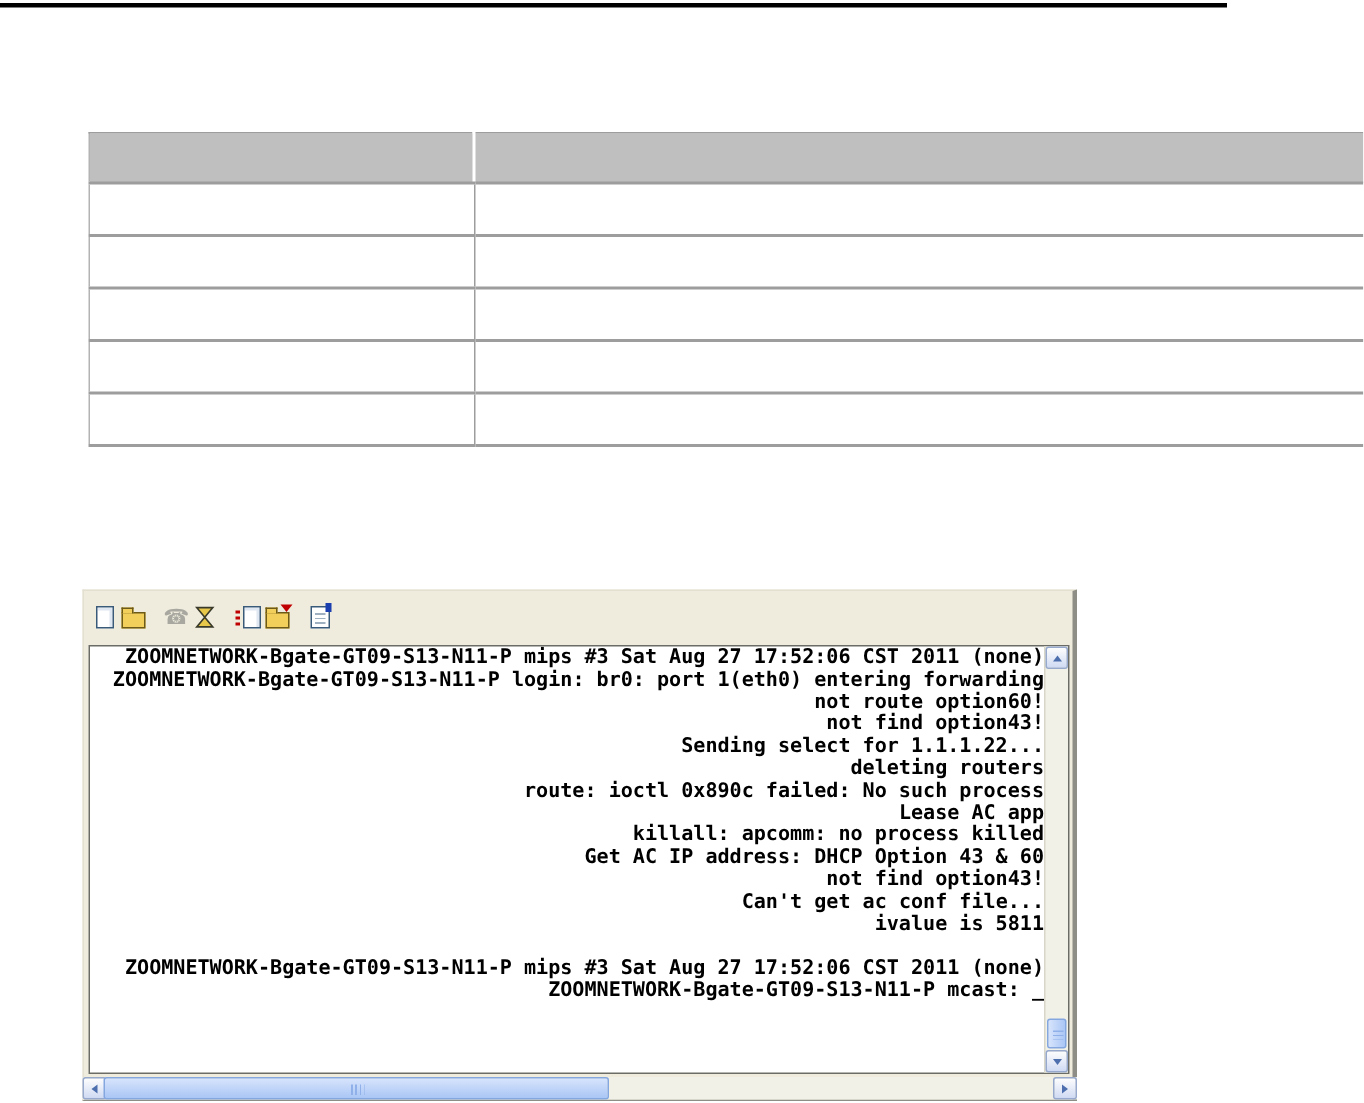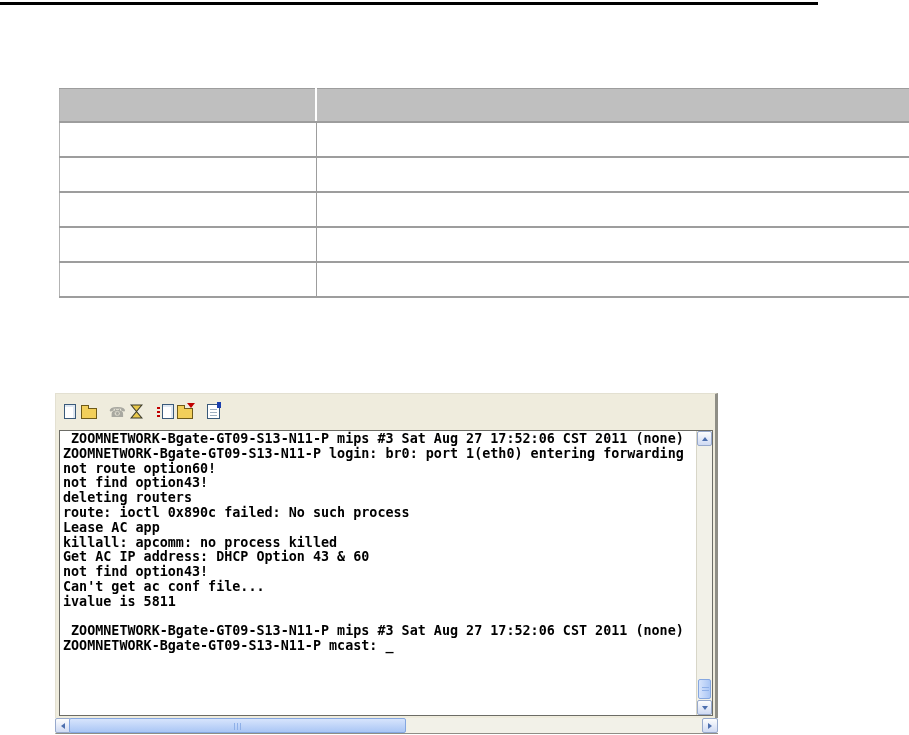--- a/index.html
+++ b/index.html
@@ -45,21 +45,21 @@
   .i-senddots:before{content:"";position:absolute;left:0;top:1px;width:3px;height:2px;
             background:#c00000;box-shadow:0 4px 0 #c00000,0 8px 0 #c00000;}
   .i-prop{width:11px;height:13px;background:#fff;border:1px solid #3a5a7a;position:relative;
           background-image:repeating-linear-gradient(180deg,transparent 0 2px,#9fb0c0 2px 3px);
           background-size:7px 100%;background-position:2px 2px;background-repeat:no-repeat;}
   .i-prop:after{content:"";position:absolute;right:-2px;top:-3px;width:4px;height:6px;
           background:#1b3fae;}
 
   
   .term-view{position:absolute;left:3px;top:36px;width:654px;height:286px;background:#fff;
-             border:1px solid #6c6c66;box-sizing:border-box;display:flex;}
+             border:1px solid #6c6c66;box-sizing:border-box;display:flex;text-align:right;}
   .term-text{flex:1;overflow:hidden;padding:1px 0 0 3px;color:#000;
              font-family:"DejaVu Sans Mono","Liberation Mono",monospace;
              font-weight:bold;font-size:13.4px;line-height:14.8px;}
   .tline{white-space:pre;min-height:14.8px;}
 
   
   .vscroll{width:15px;background:#f2f1e8;border-left:1px solid #d8d6c8;position:relative;}
   .sbtn{position:absolute;left:0;width:15px;height:15px;box-sizing:border-box;
         background:linear-gradient(180deg,#fdfdfd,#cfdaf3);border:1px solid #97a9cc;
         border-radius:2px;display:flex;align-items:center;justify-content:center;}
@@ -158,20 +158,21 @@
         <span class="i-prop"></span>
       </div>
     </div>
 
     <div class="term-view">
       <div class="term-text">
         <div class="tline"> ZOOMNETWORK-Bgate-GT09-S13-N11-P mips #3 Sat Aug 27 17:52:06 CST 2011 (none)</div>
         <div class="tline">ZOOMNETWORK-Bgate-GT09-S13-N11-P login: br0: port 1(eth0) entering forwarding</div>
         <div class="tline">not route option60!</div>
         <div class="tline">not find option43!</div>
+        <div class="tline">Sending select for 1.1.1.22...</div>
         <div class="tline">deleting routers</div>
         <div class="tline">route: ioctl 0x890c failed: No such process</div>
         <div class="tline">Lease AC app</div>
         <div class="tline">killall: apcomm: no process killed</div>
         <div class="tline">Get AC IP address: DHCP Option 43 &amp; 60</div>
         <div class="tline">not find option43!</div>
         <div class="tline">Can't get ac conf file...</div>
         <div class="tline">ivalue is 5811</div>
         <div class="tline"></div>
         <div class="tline"> ZOOMNETWORK-Bgate-GT09-S13-N11-P mips #3 Sat Aug 27 17:52:06 CST 2011 (none)</div>

